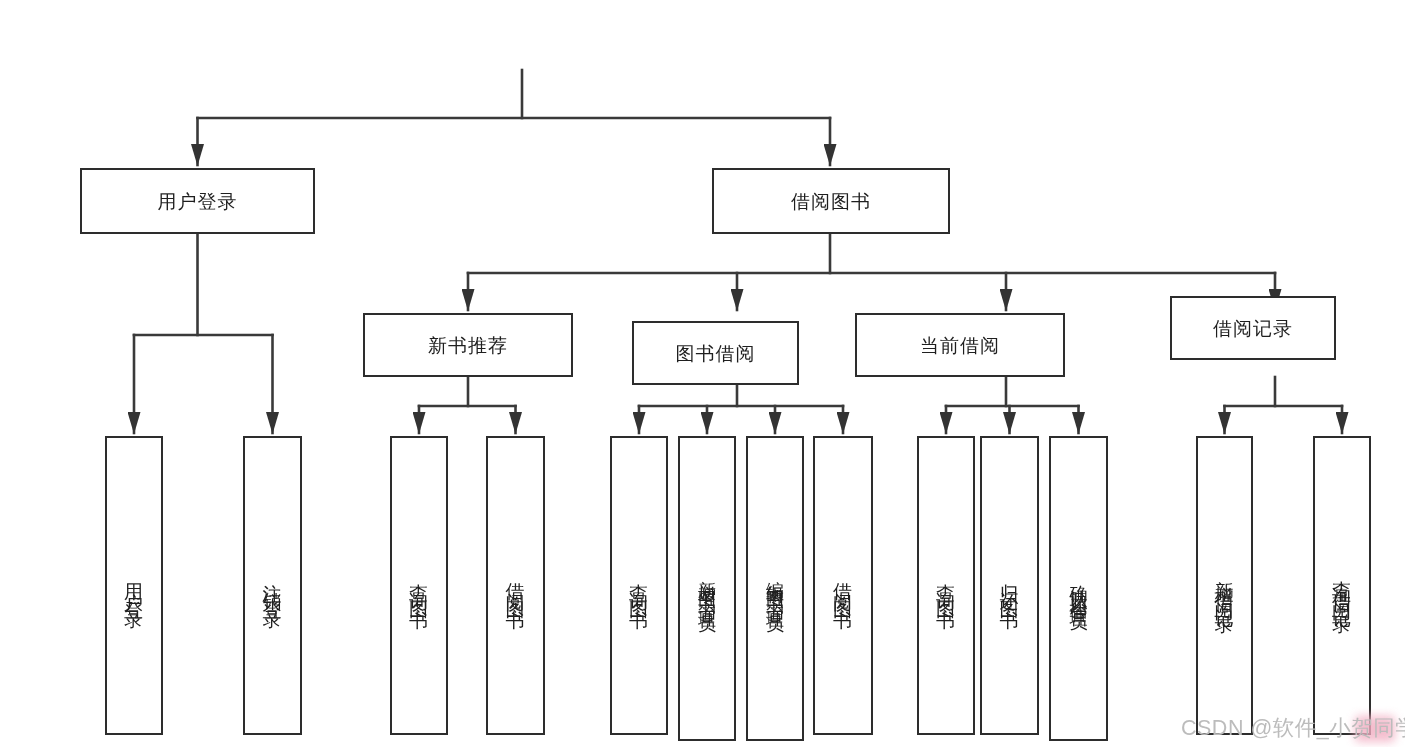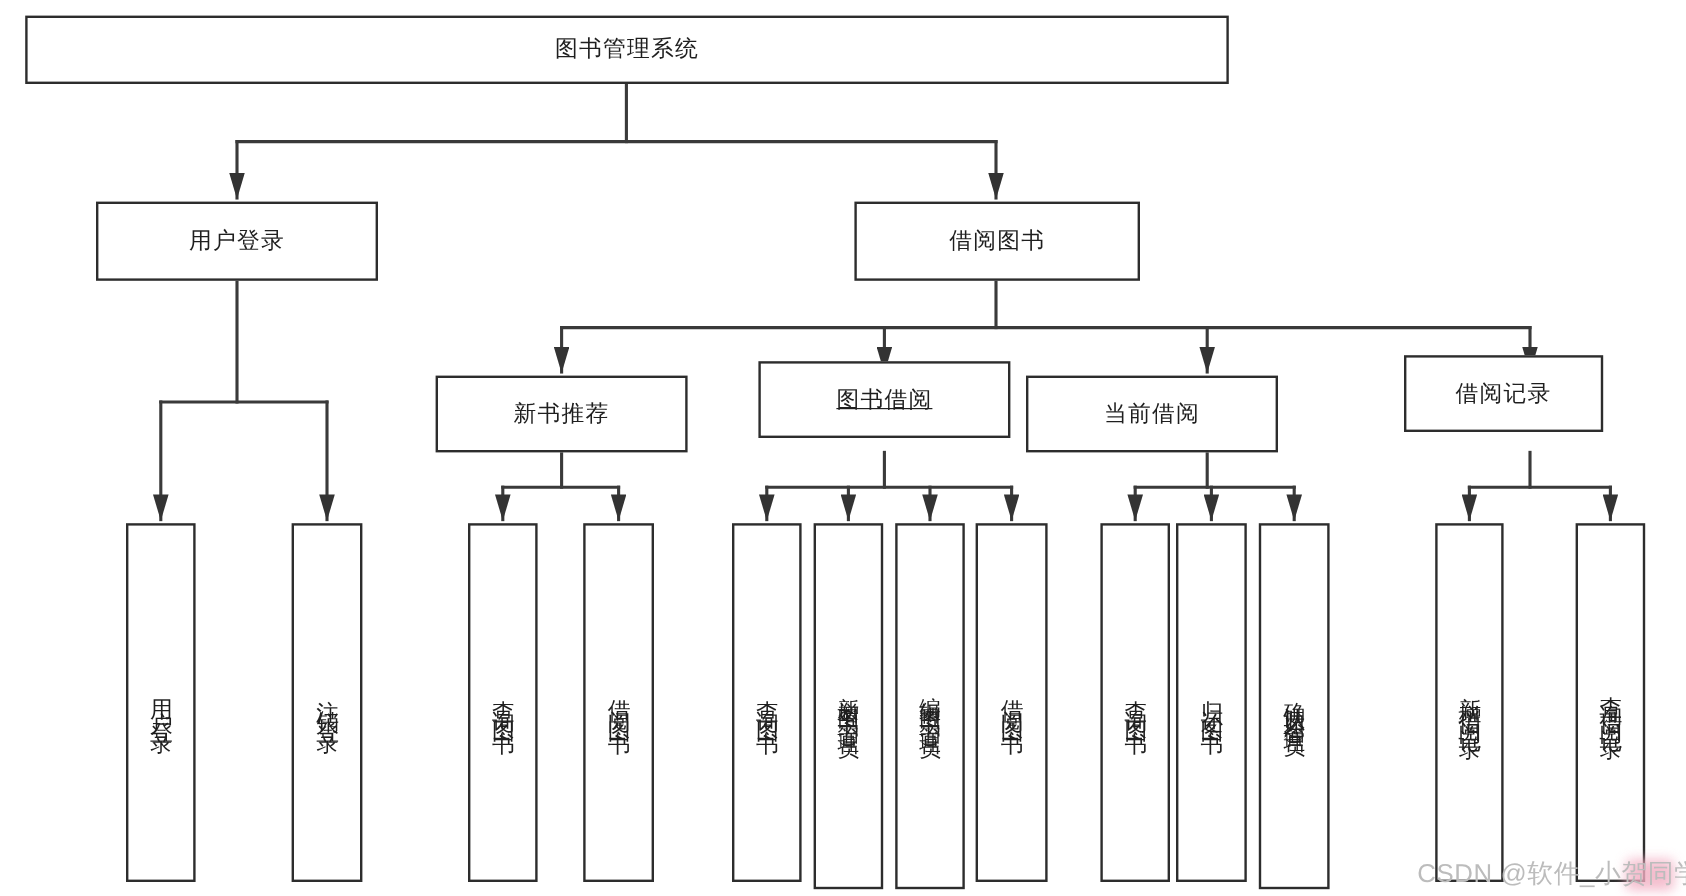--- a/index.html
+++ b/index.html
@@ -89,27 +89,26 @@
     </g>
 
     <g>
       <line x1="1275" y1="377" x2="1275" y2="406"></line>
       <line x1="1224.5" y1="406" x2="1342" y2="406"></line>
       <line x1="1224.5" y1="406" x2="1224.5" y2="433" marker-end="url(#ah)"></line>
       <line x1="1342" y1="406" x2="1342" y2="433" marker-end="url(#ah)"></line>
     </g>
   </svg>
 
-  <div class="node hbox" style="left:21px;top:13px;width:1003px;height:57px;">图书管理系统</div>
 
   <div class="node hbox" style="left:80px;top:168px;width:235px;height:66px;">用户登录</div>
   <div class="node hbox" style="left:712px;top:168px;width:238px;height:66px;">借阅图书</div>
 
   <div class="node hbox" style="left:363px;top:313px;width:210px;height:64px;">新书推荐</div>
-  <div class="node hbox" style="left:632px;top:301px;width:210px;height:64px;text-decoration:underline;">图书借阅</div>
+  <div class="node hbox" style="left:632px;top:321px;width:167px;height:64px;">图书借阅</div>
   <div class="node hbox" style="left:855px;top:313px;width:210px;height:64px;">当前借阅</div>
   <div class="node hbox" style="left:1170px;top:296px;width:166px;height:64px;">借阅记录</div>
 
   <div class="node vbox" style="left:105px;top:436px;width:58px;height:299px;">
     <span>用户登录</span>
     </div>
   <div class="node vbox" style="left:243px;top:436px;width:59px;height:299px;">
     <span>注销登录</span>
     </div>
 

